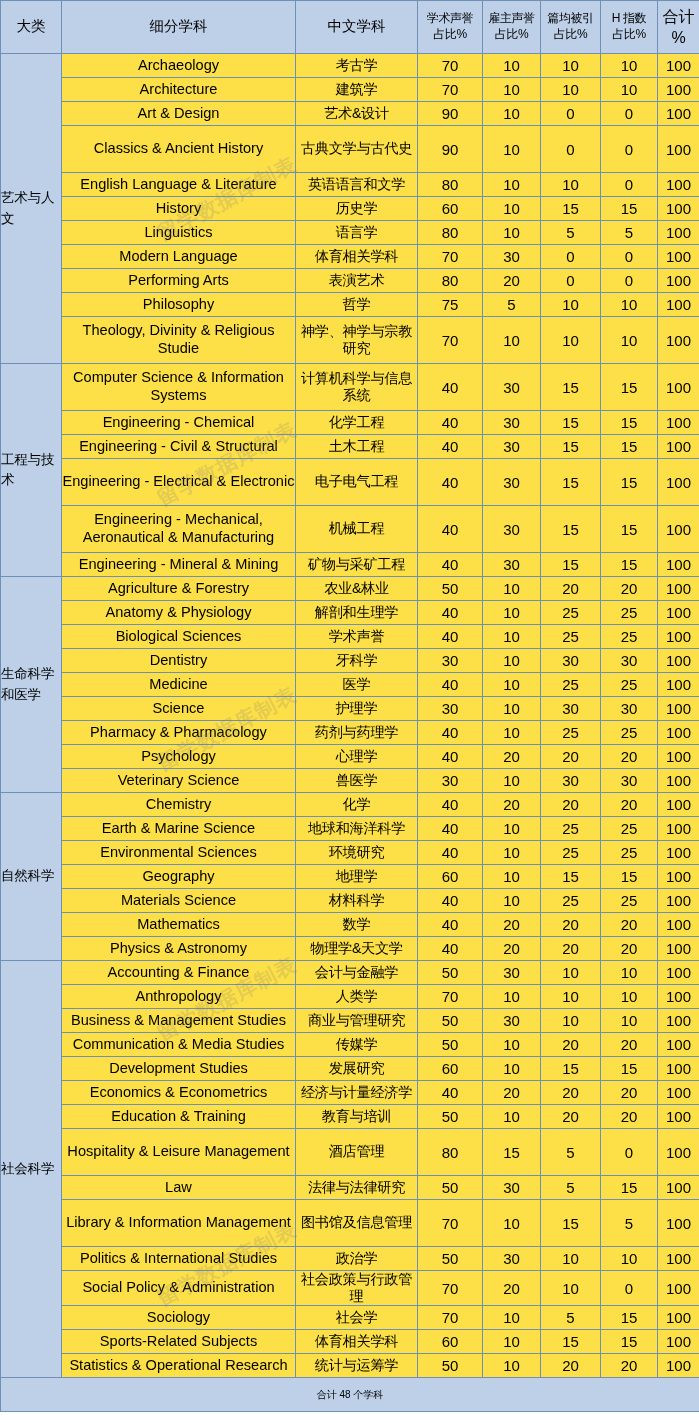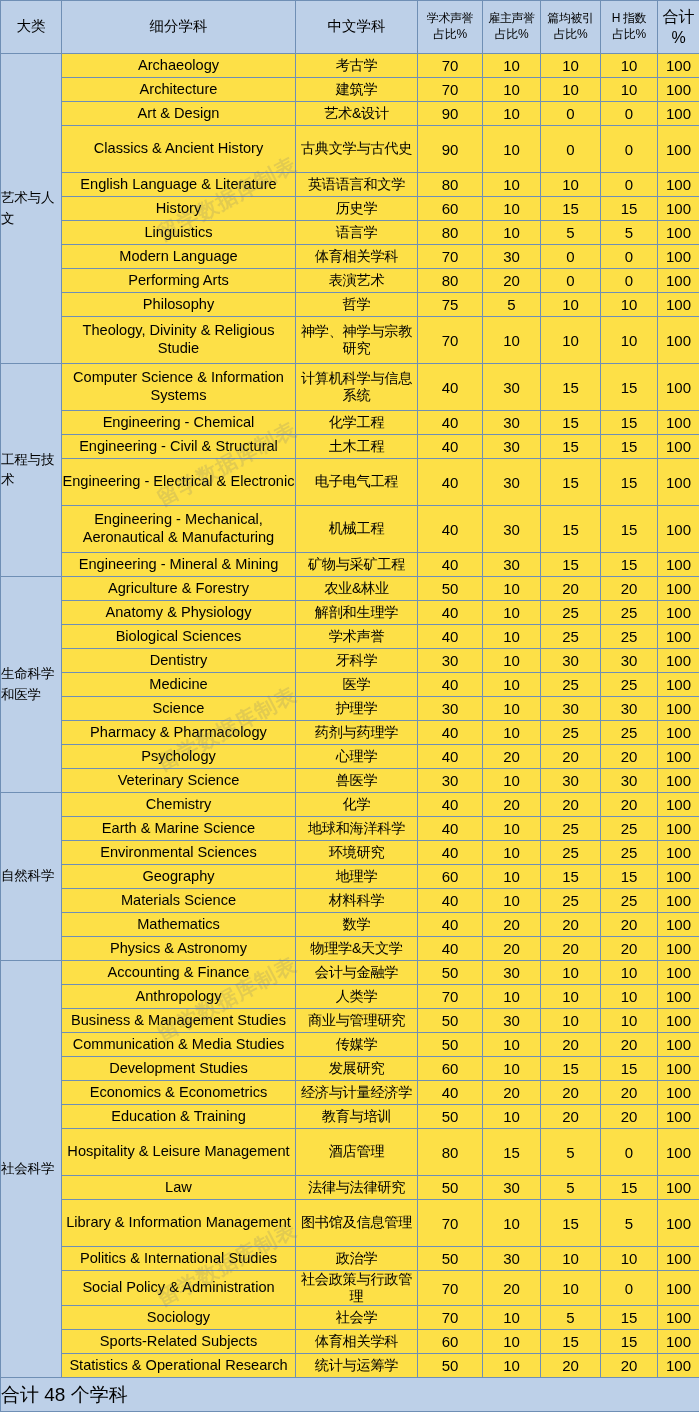--- a/index.html
+++ b/index.html
@@ -91,22 +91,23 @@
   }
   tbody tr { height: 24px; }
   tbody tr.tall { height: 47px; }
 
   
   tr.sec-start > td { border-top: 2px solid #4a6f9c; }
 
   
   tfoot td {
     background: #bdd0e8;
+    text-align: center;
     font-weight: bold;
-    font-size: 19px;
+    font-size: 10px;
     height: 33px;
     border: 2px solid #4a6f9c;
   }
 
   
   #watermark-layer {
     position: absolute;
     top: 0; left: 0;
     width: 699px; height: 1423px;
     pointer-events: none;

